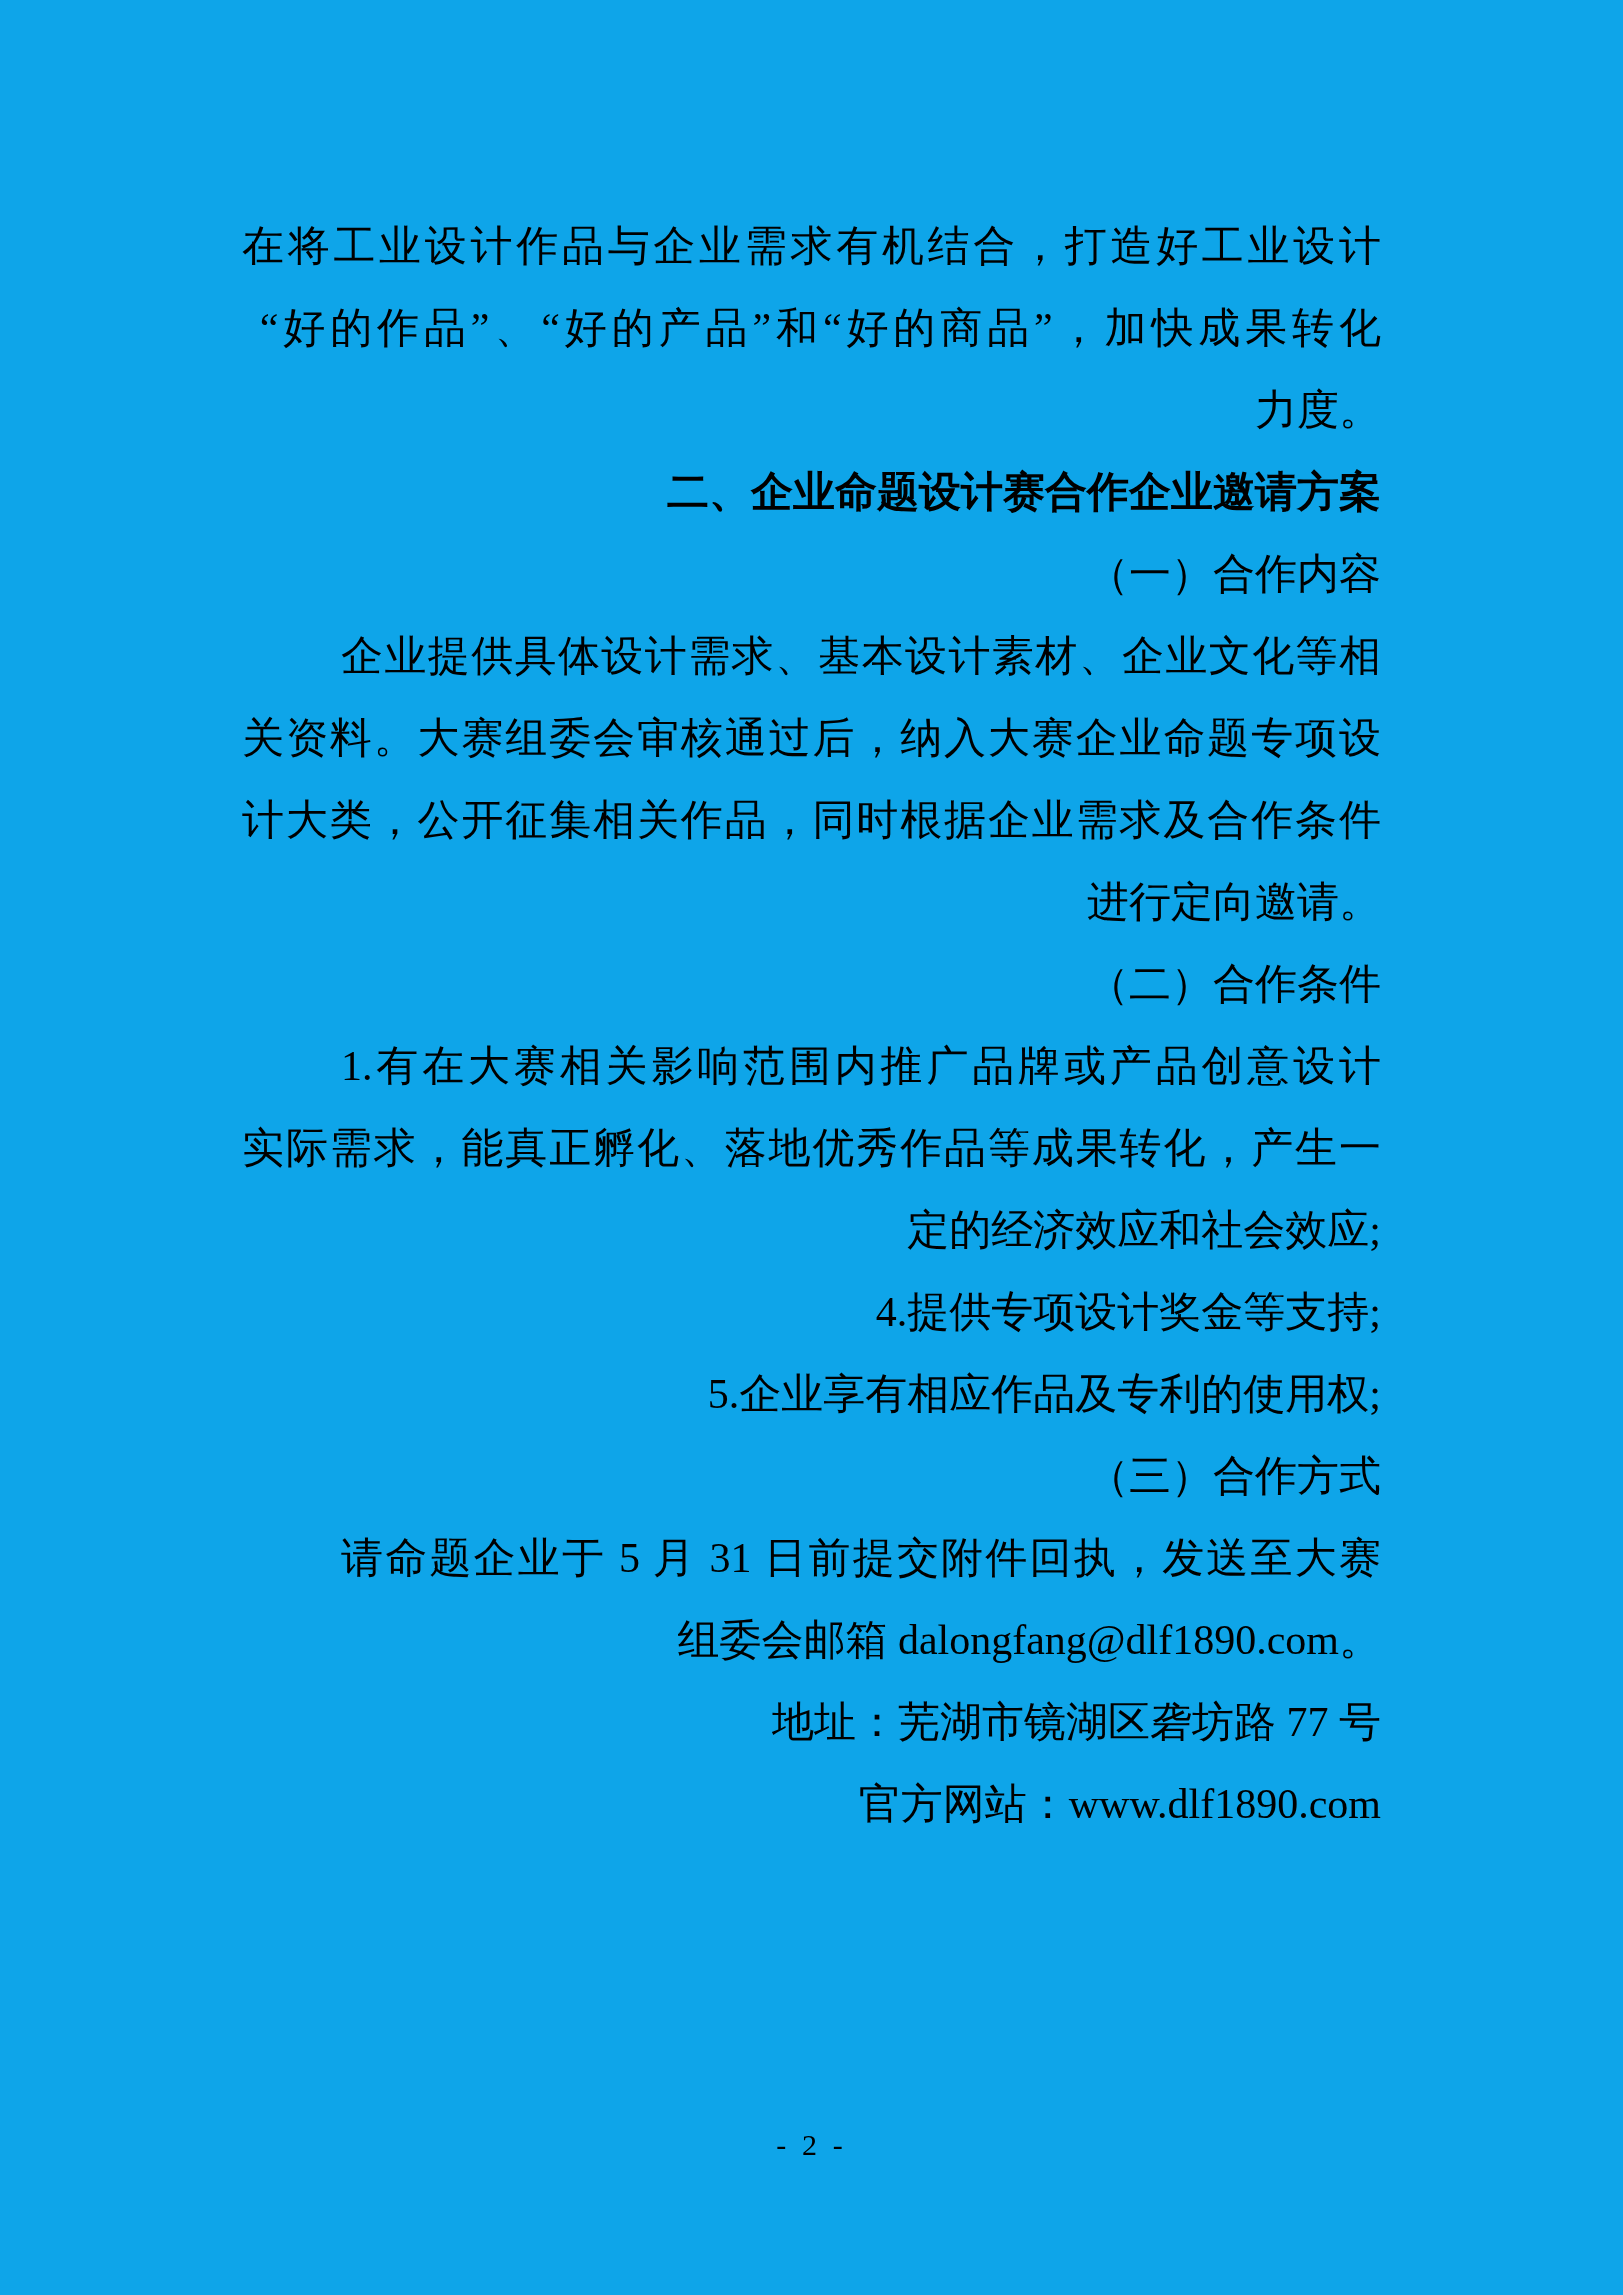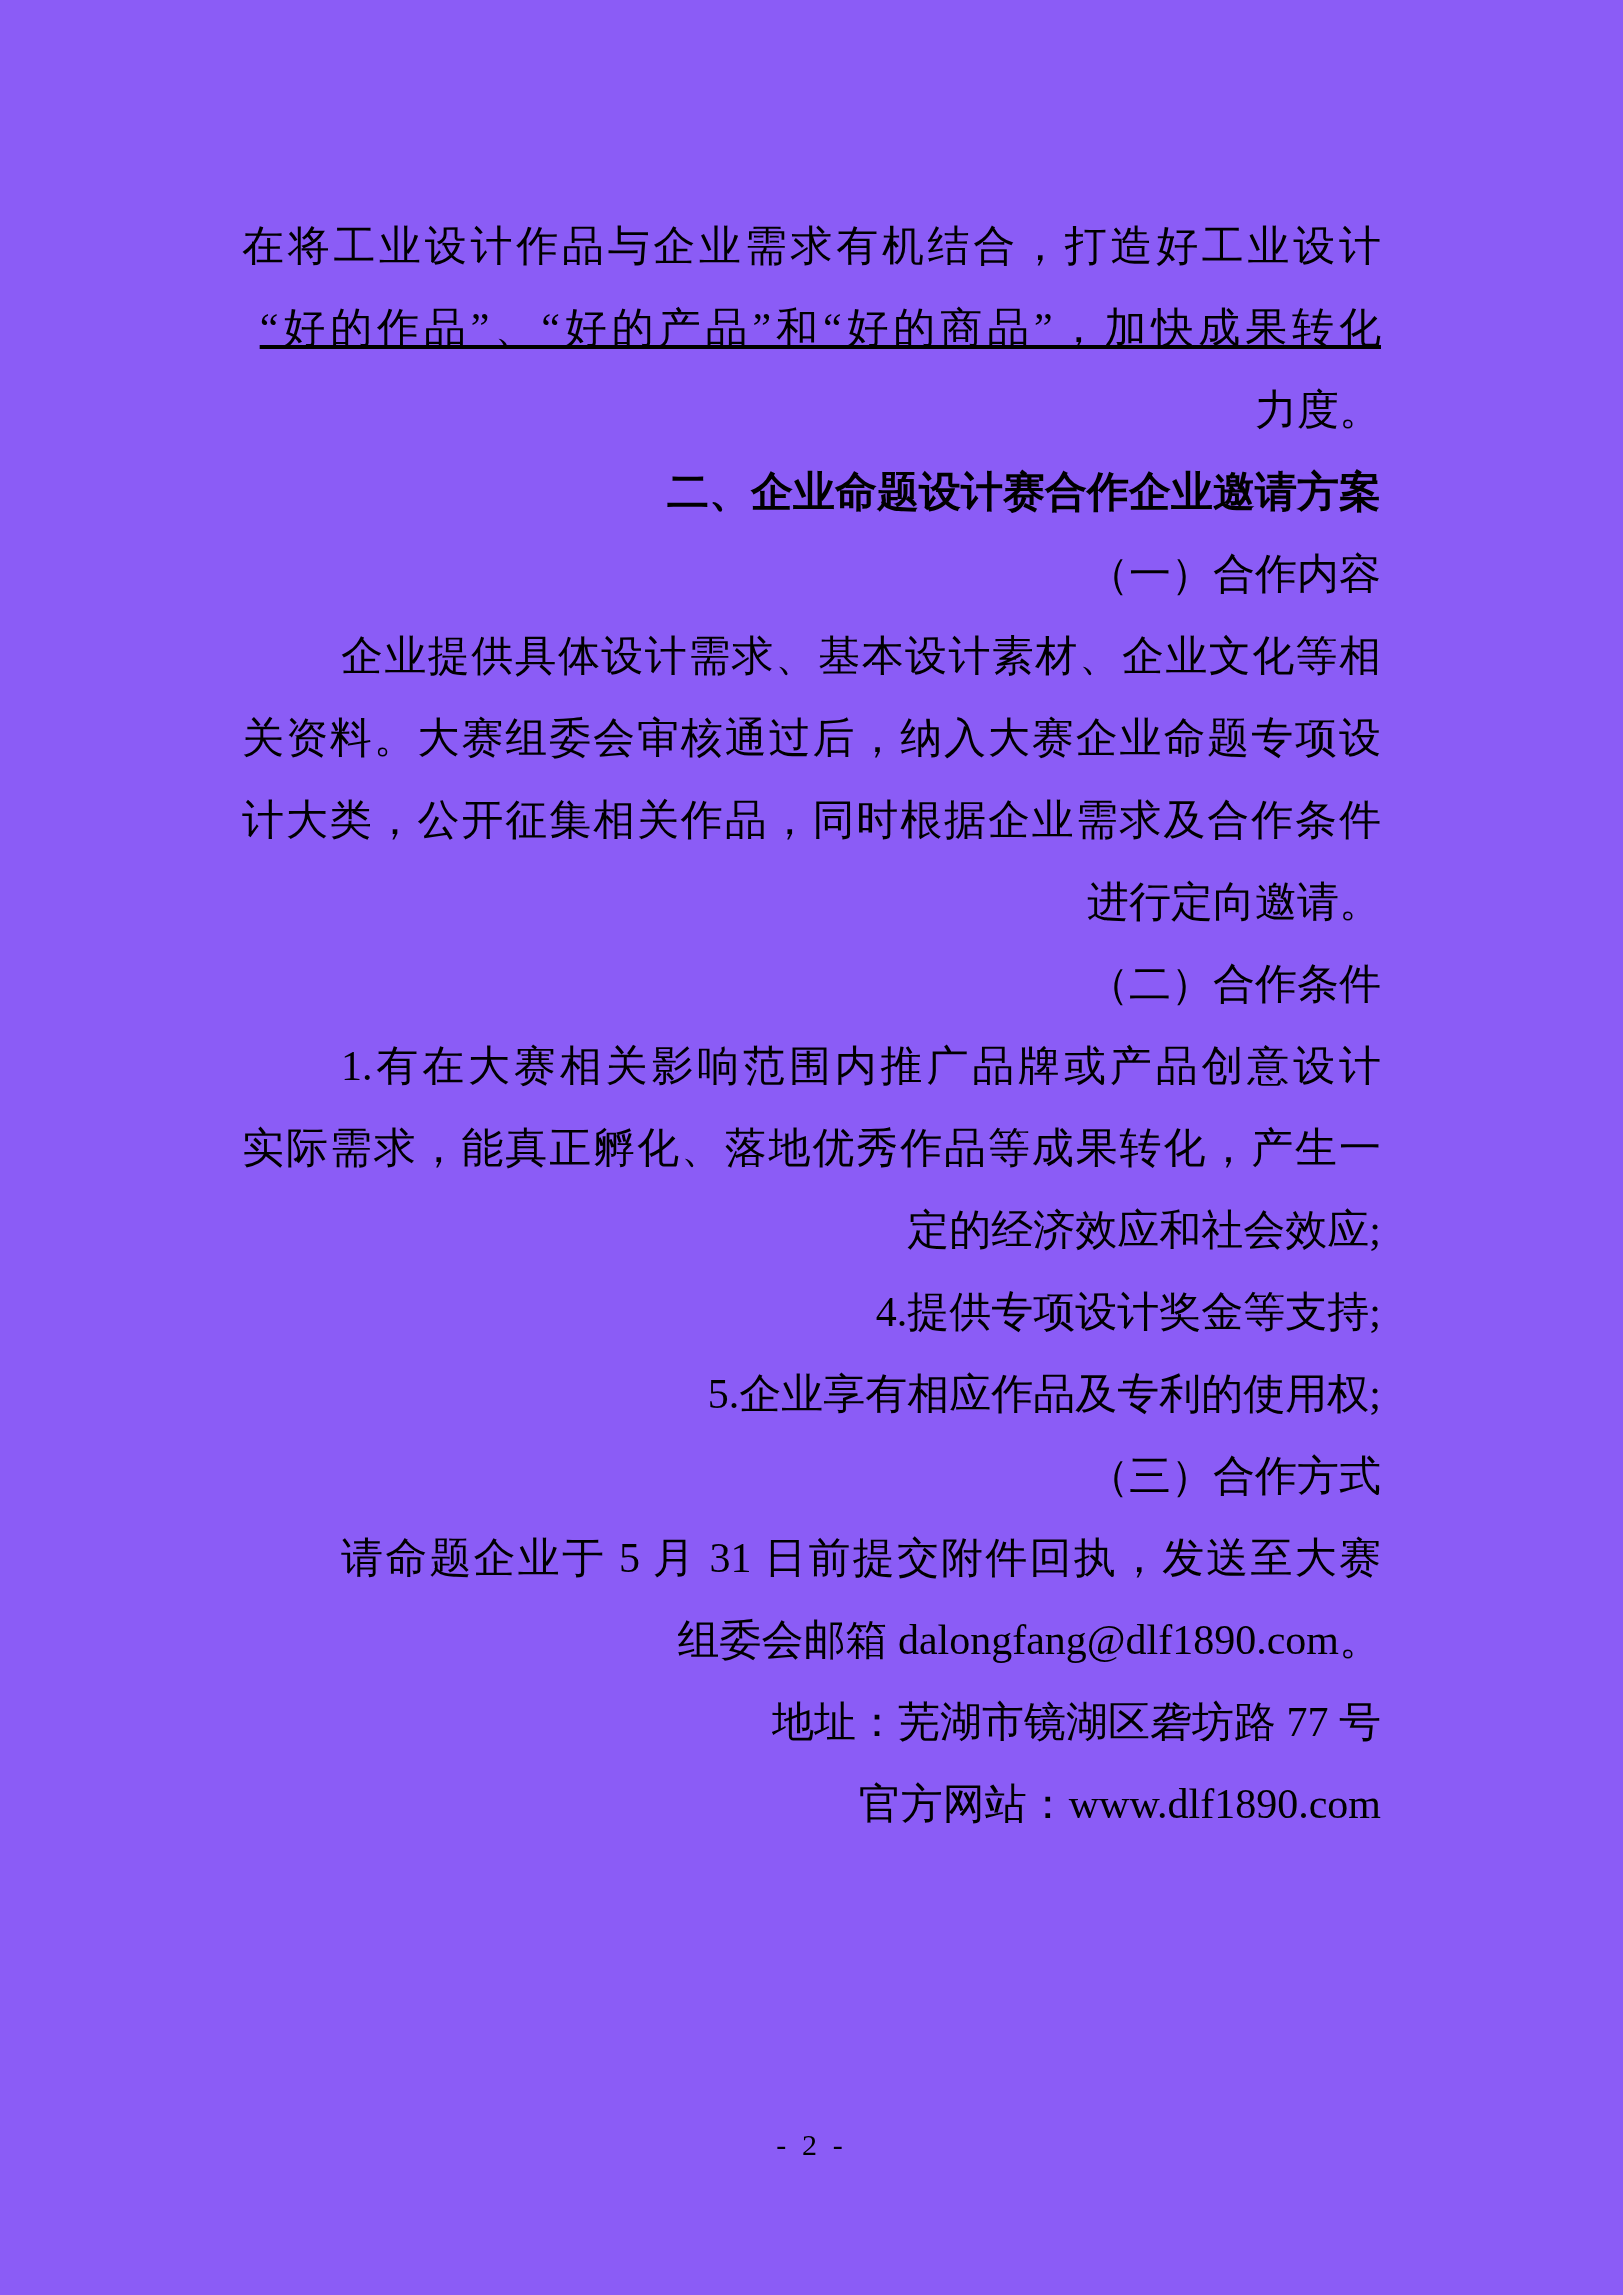--- a/index.html
+++ b/index.html
@@ -12,21 +12,21 @@
     height: 2295px;
     font-family: "Liberation Serif", "DejaVu Serif", serif;
     color: #000000;
     position: relative;
     overflow: hidden;
   }
   .page {
     position: relative;
     width: 1623px;
     height: 2295px;
-    background: #8b5cf6;
+    background: #0ea5e9;
   }
   .content {
     position: absolute;
     left: 242px;
     top: 205px;
     width: 1139px;
   }
   .para { margin: 0; padding: 0; }
   .line {
     height: 82px;
@@ -38,21 +38,21 @@
   }
   
   .j {
     text-align: justify;
     text-align-last: justify;
     text-justify: inter-character;
   }
   
   .ind { padding-left: 99px; }
   
-  .q { padding-left: 17.7px; text-decoration: underline; }
+  .q { padding-left: 17.7px; }
   
   .hei {
     font-family: Liberation Sans, sans-serif;
     font-weight: bold;
   }
   
   .kai {
     font-family: Liberation Sans, sans-serif;
     font-weight: normal;
   }

